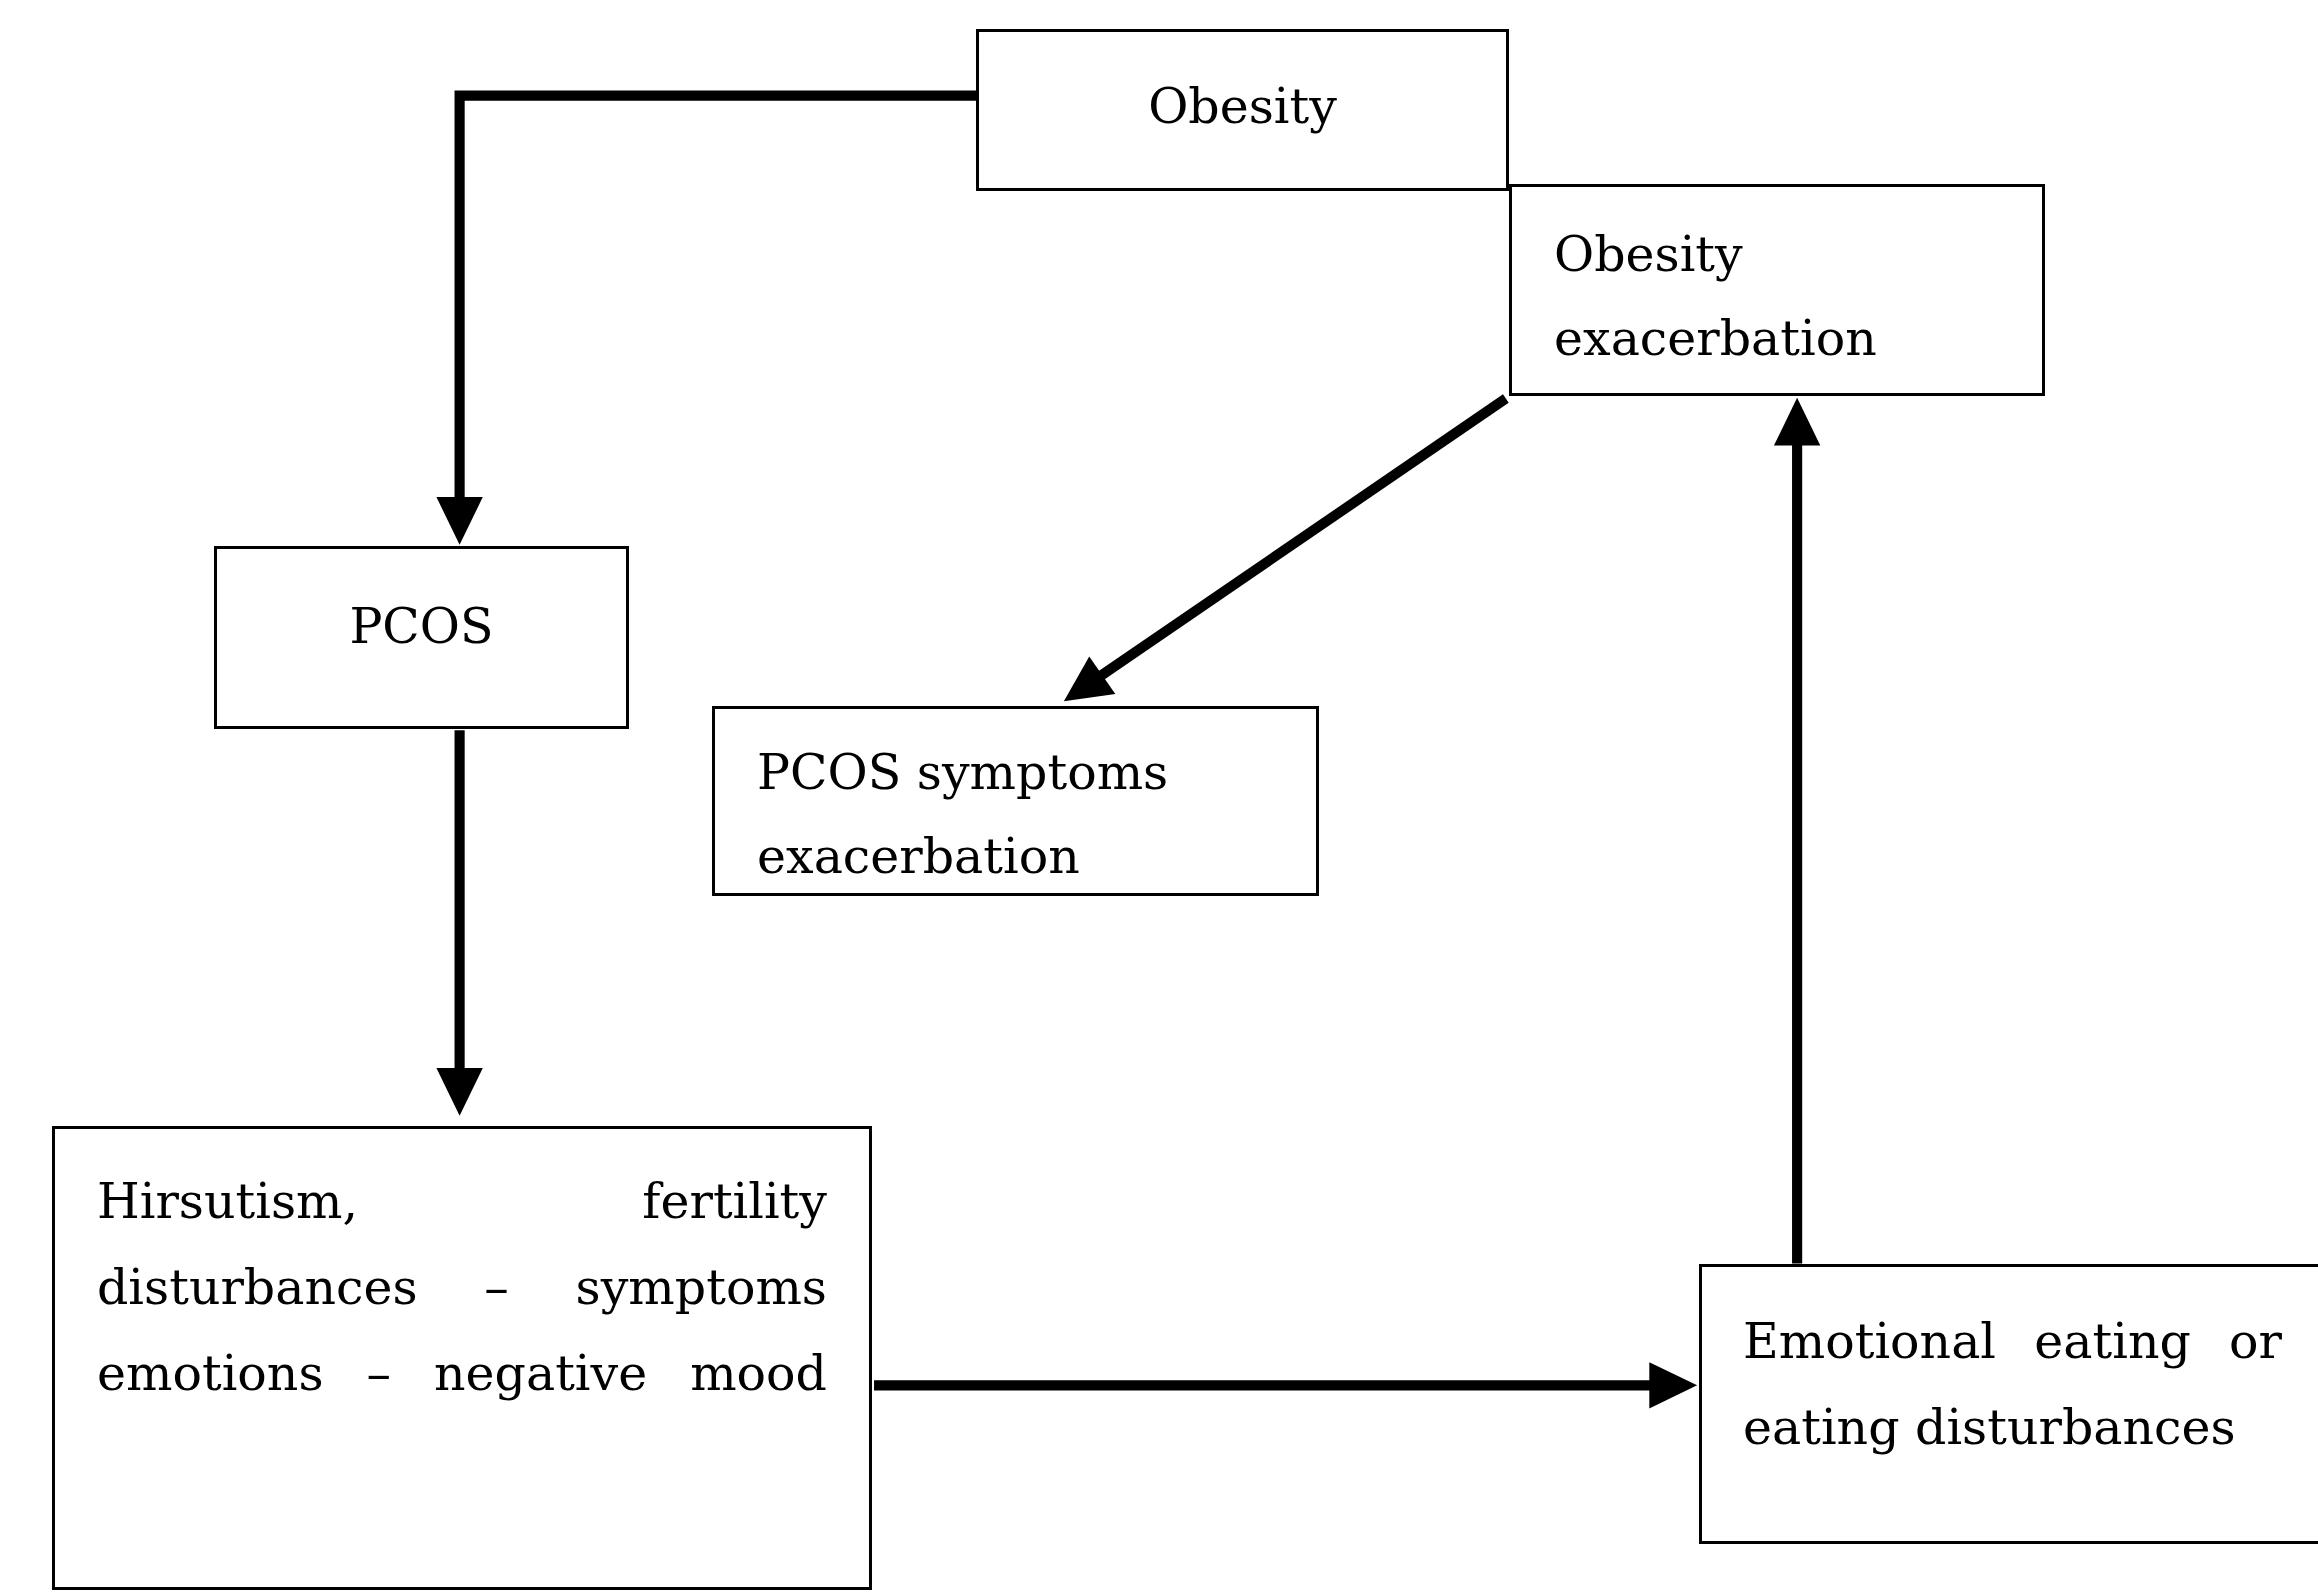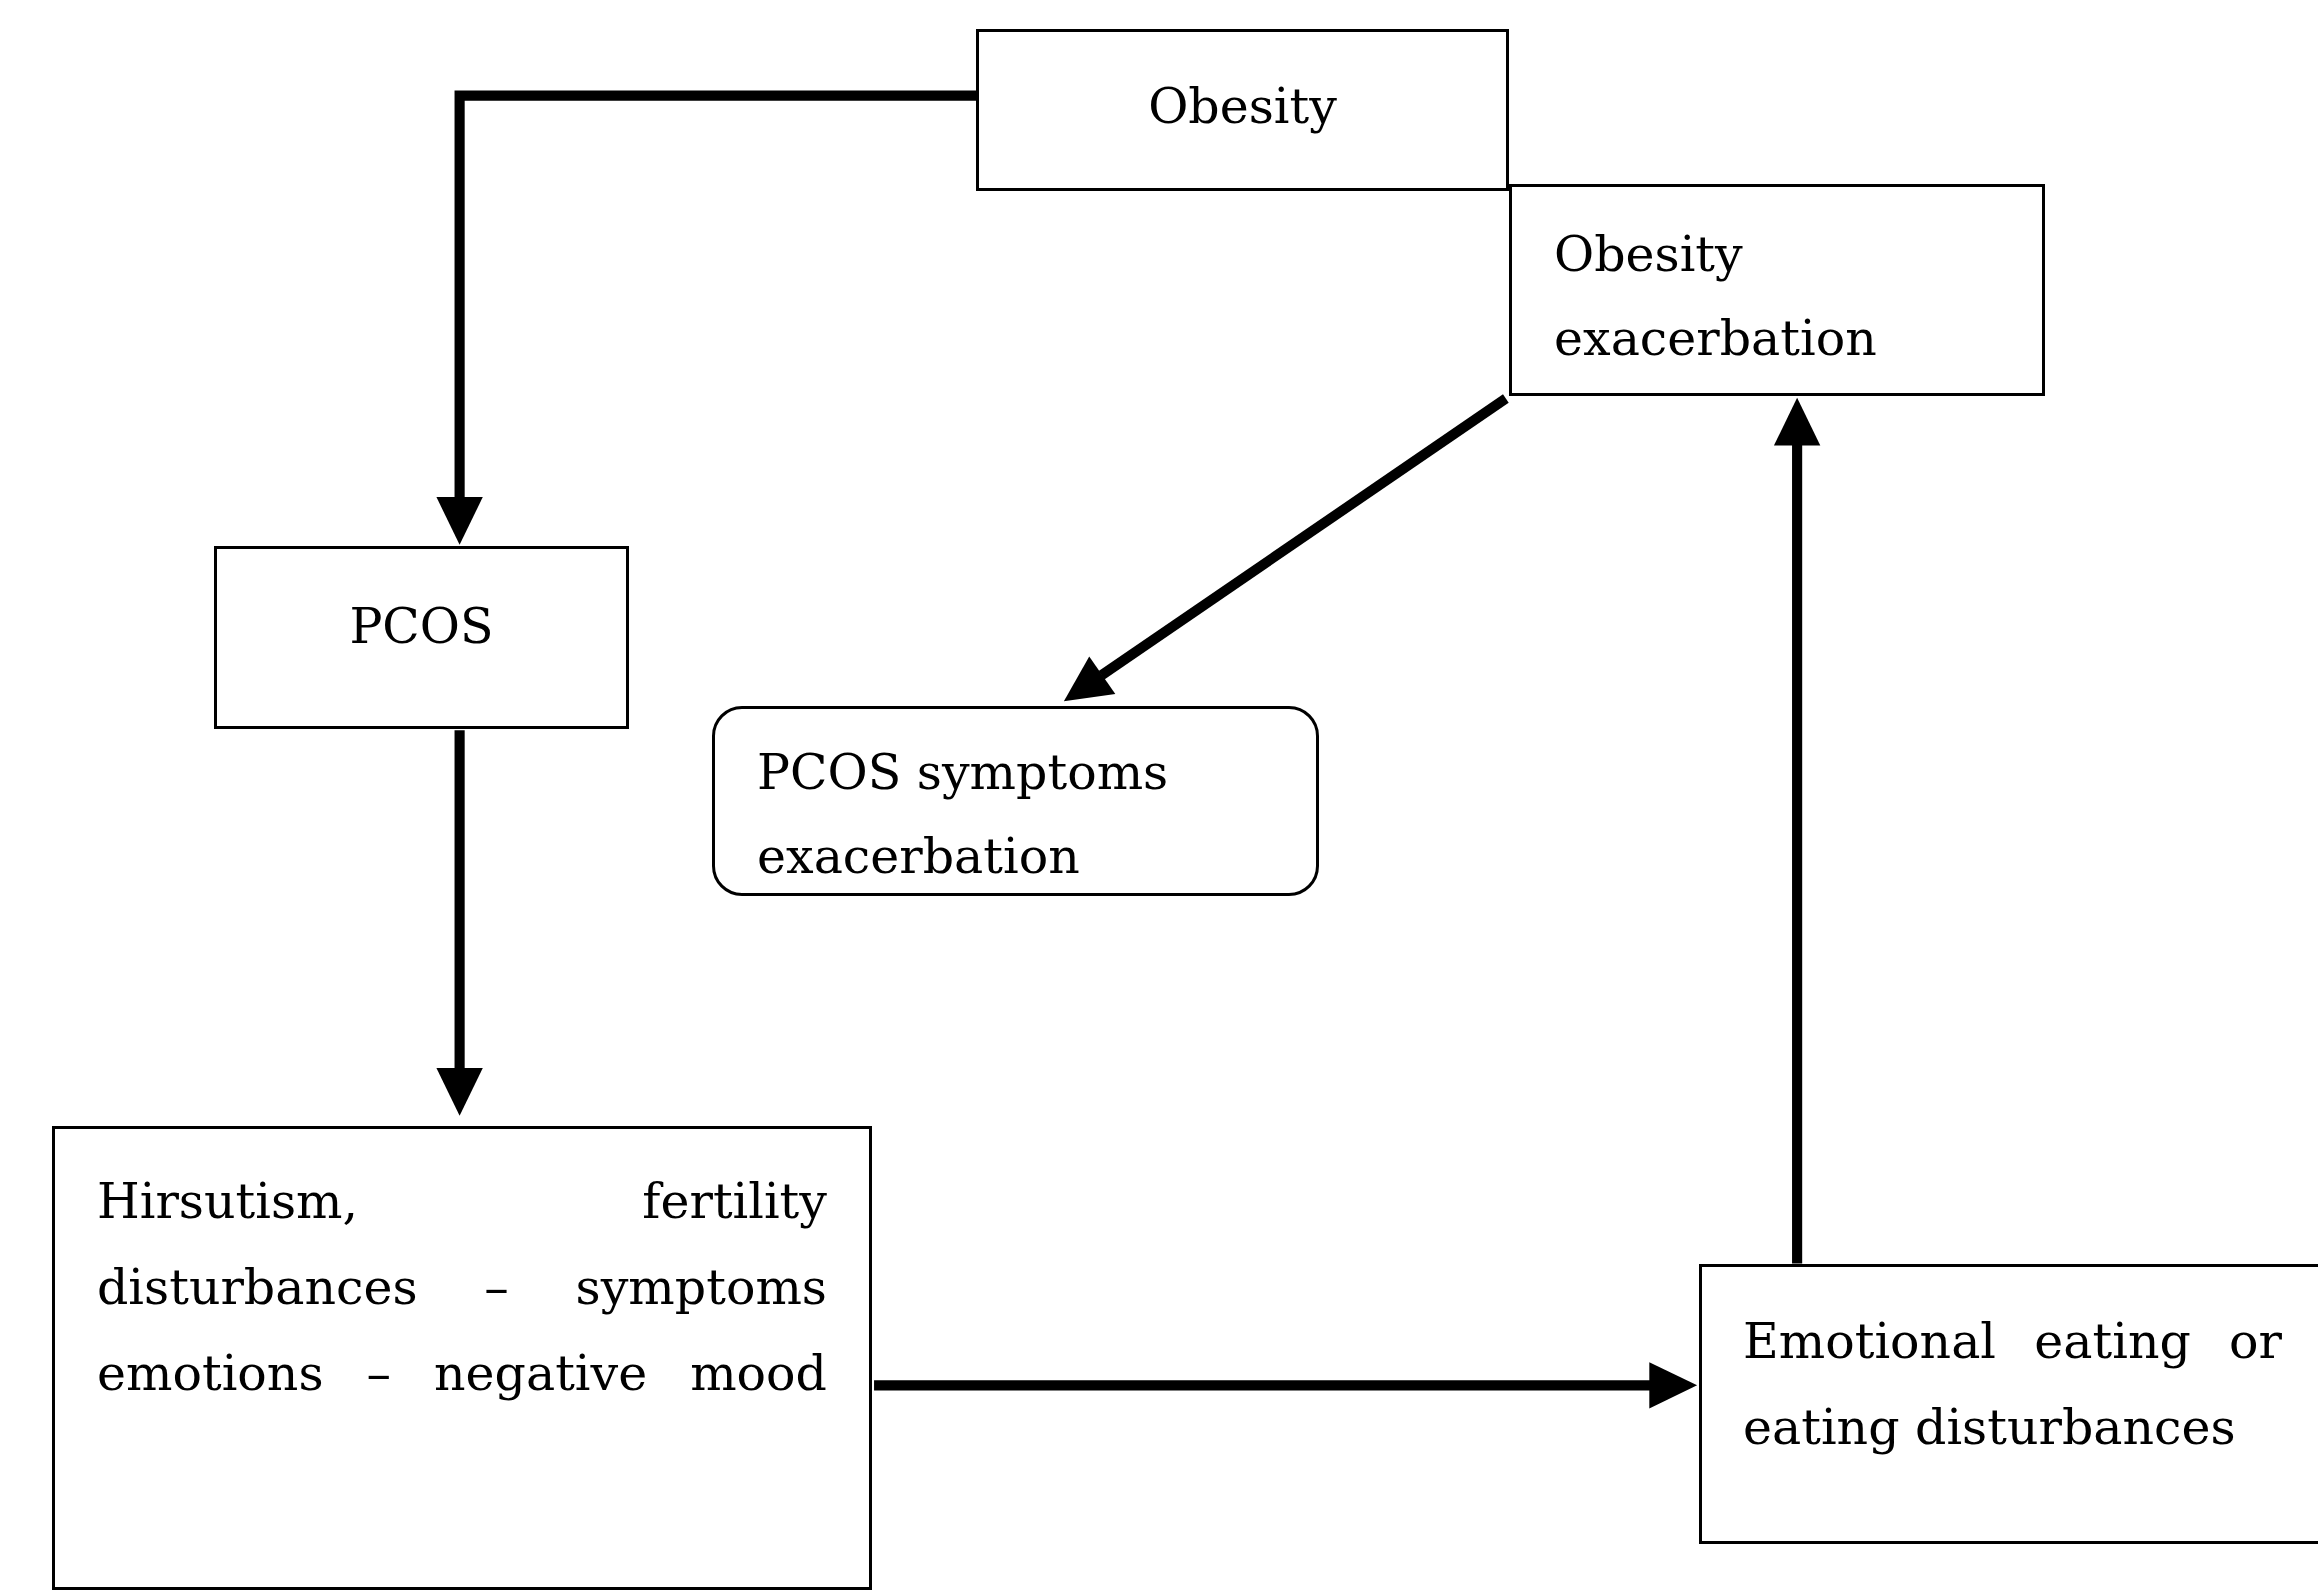--- a/index.html
+++ b/index.html
@@ -15,21 +15,21 @@
     position: absolute; box-sizing: border-box;
     background: #ffffff; border: 3.6px solid #000000;
     font-size: 49px; line-height: 1.75; color: #000000;
   }
   .line { display: block; }
   .just { text-align: justify; text-align-last: justify; }
   .center { text-align: center; }
   #box-obesity            { left: 947px; top: 29px;   width: 533px;  height: 162px; padding-top: 32px; }
   #box-obesity-exacerb    { left: 1480px; top: 184px;  width: 536px;  height: 212px; padding: 26px 29px 0 42px; line-height: 1.72; }
   #box-pcos               { left: 185px;  top: 546px;  width: 415px;  height: 183px; padding-top: 35px; }
-  #box-pcos-symptoms      { left: 683px;  top: 706px;  width: 607px;  height: 190px; padding: 22px 41px 0 42px; line-height: 1.72; border-radius: 30px; }
+  #box-pcos-symptoms      { left: 683px;  top: 706px;  width: 607px;  height: 190px; padding: 22px 41px 0 42px; line-height: 1.72; }
   #box-hirsutism          { left: 23px;   top: 1126px; width: 820px; height: 464px; padding: 30px 42px 0 42px; }
   #box-emotional-eating   { left: 1670px; top: 1264px; width: 627px;  height: 280px; padding: 32px 41px 3px 41px; }
 </style>
 </head>
 <body>
 
 <div id="canvas">
 
   <svg id="arrows" viewBox="0 0 3200 2200" xmlns="http://www.w3.org/2000/svg">
 

